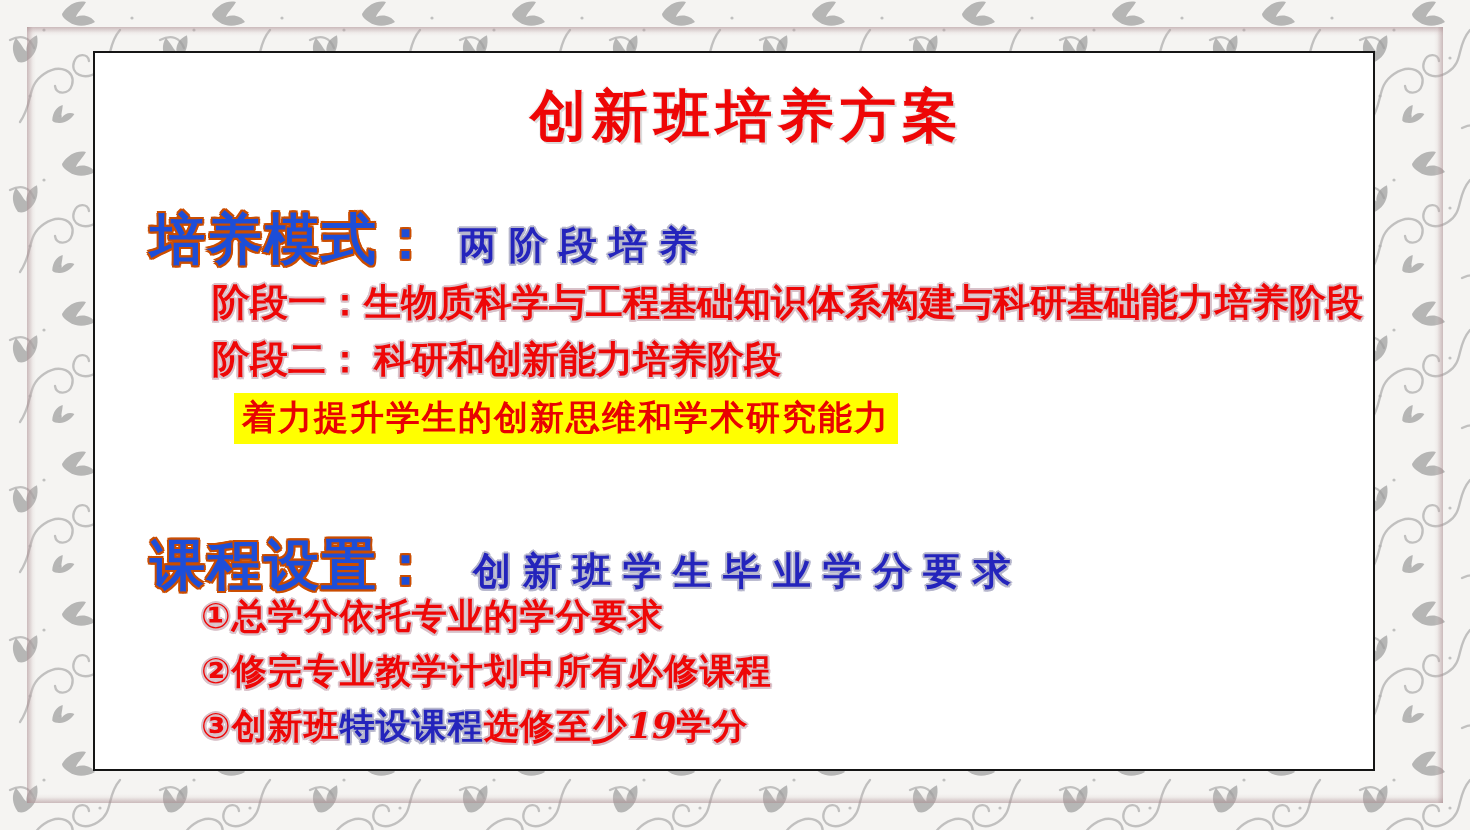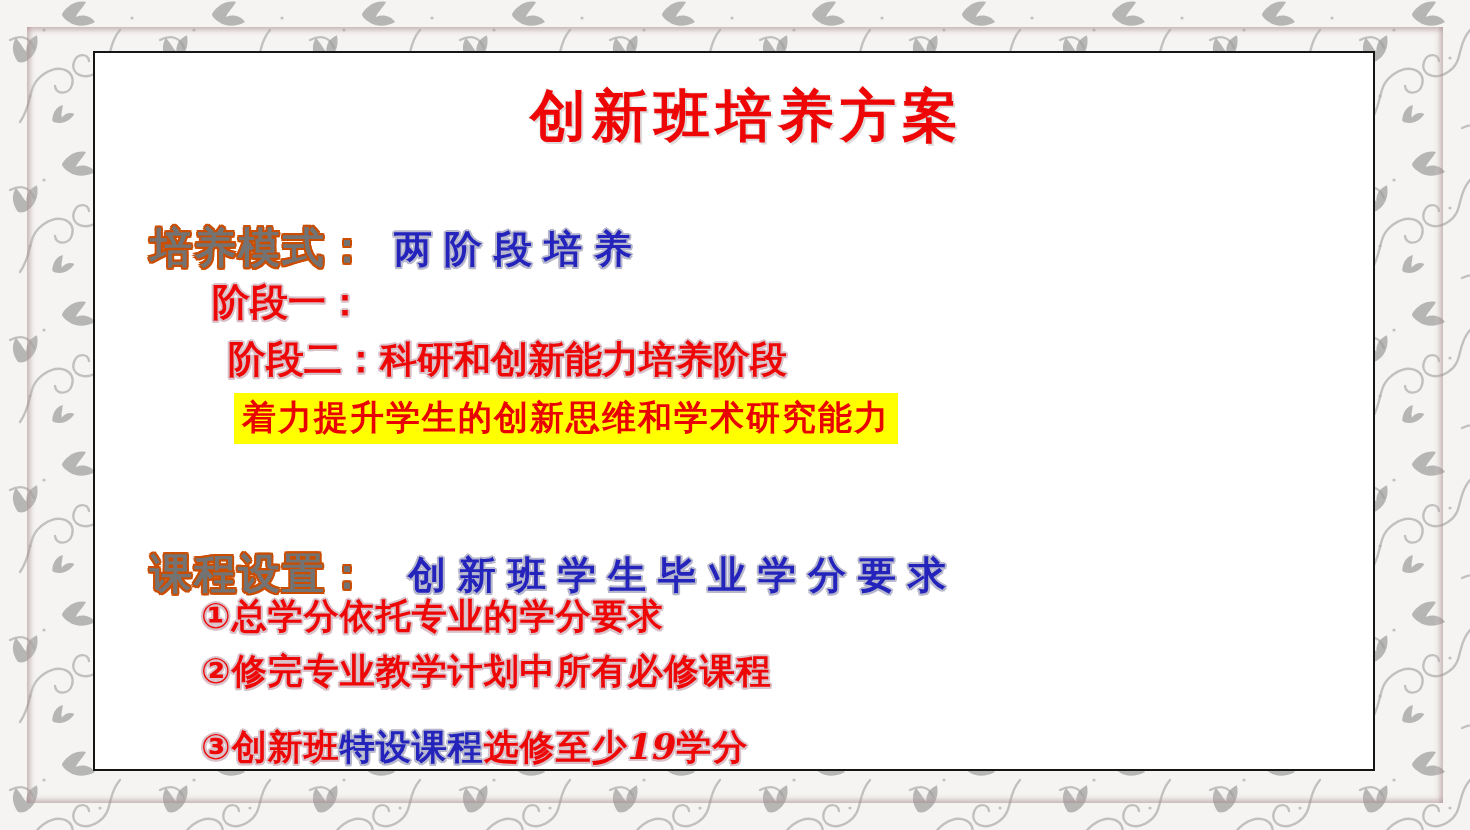--- a/index.html
+++ b/index.html
@@ -35,48 +35,47 @@
     position: absolute; left: 0; right: 0; top: 26px;
     text-align: center;
     font-size: 56px; font-weight: 800; letter-spacing: 6px;
     color: #ee0606;
     text-shadow: 2px 2px 0 rgba(190,190,190,.55), -1px -1px 0 rgba(230,230,230,.6);
     margin-left: 26px;
   }
 
   
   .h-yellow {
-    font-size: 42px; font-weight: 800; letter-spacing: 2px;
-    color: #737373;
+    font-size: 55px; font-weight: 800; letter-spacing: 2px;
+    color: #1d4ed8;
     text-shadow:
       2px 0 #cb4d00, -2px 0 #cb4d00, 0 2px #cb4d00, 0 -2px #cb4d00,
       1.6px 1.6px #cb4d00, -1.6px 1.6px #cb4d00, 1.6px -1.6px #cb4d00, -1.6px -1.6px #cb4d00;
   }
 
   
   .t-blue {
     font-weight: 800; color: #2424bc;
     text-shadow:
       2px 0 #b7b7cd, -2px 0 #b7b7cd, 0 2px #b7b7cd, 0 -2px #b7b7cd,
       1.5px 1.5px #b7b7cd, -1.5px 1.5px #b7b7cd, 1.5px -1.5px #b7b7cd, -1.5px -1.5px #b7b7cd;
-    margin-top: 21px;
   }
   .v-blue { font-size: 38px; letter-spacing: 12px; }
 
   
   .t-red {
     font-weight: 800; color: #ee0707;
     text-shadow:
       2px 0 #d9c2ca, -2px 0 #d9c2ca, 0 2px #d9c2ca, 0 -2px #d9c2ca,
       1.5px 1.5px #d9c2ca, -1.5px 1.5px #d9c2ca, 1.5px -1.5px #d9c2ca, -1.5px -1.5px #d9c2ca;
   }
 
   .row-mode     { left: 55px;  top: 150px; gap: 24px; }
   .row-stage1   { left: 117px; top: 224px; font-size: 37px; }
-  .row-stage2   { left: 133px; top: 281px; font-size: 37px; }
+  .row-stage2   { left: 117px; top: 281px; font-size: 37px; gap: 10px; }
   .row-highlight{ left: 139px; top: 340px; }
   .row-courses  { left: 55px;  top: 476px; gap: 38px; }
   .row-item     { left: 106px; font-size: 35px; letter-spacing: 1px; }
   .row-item1    { top: 540px; }
   .row-item2    { top: 595px; }
   .row-item3    { top: 650px; }
 
   .stage-label { font-size: 38px; }
   .stage-text  { font-size: 37px; }
 
@@ -132,20 +131,21 @@
 
   <div class="slide-title">创新班培养方案</div>
 
   <div class="row row-mode">
     <span class="h-yellow">培养模式：</span>
     <span class="t-blue v-blue">两阶段培养</span>
   </div>
 
   <div class="row row-stage1">
     <span class="t-red stage-label">阶段一：</span>
+    <span class="t-red stage-text">生物质科学与工程基础知识体系构建与科研基础能力培养阶段</span>
   </div>
 
   <div class="row row-stage2">
     <span class="t-red stage-label">阶段二：</span>
     <span class="t-red stage-text">科研和创新能力培养阶段</span>
   </div>
 
   <div class="row row-highlight">
     <span class="highlight-text">着力提升学生的创新思维和学术研究能力</span>
   </div>

